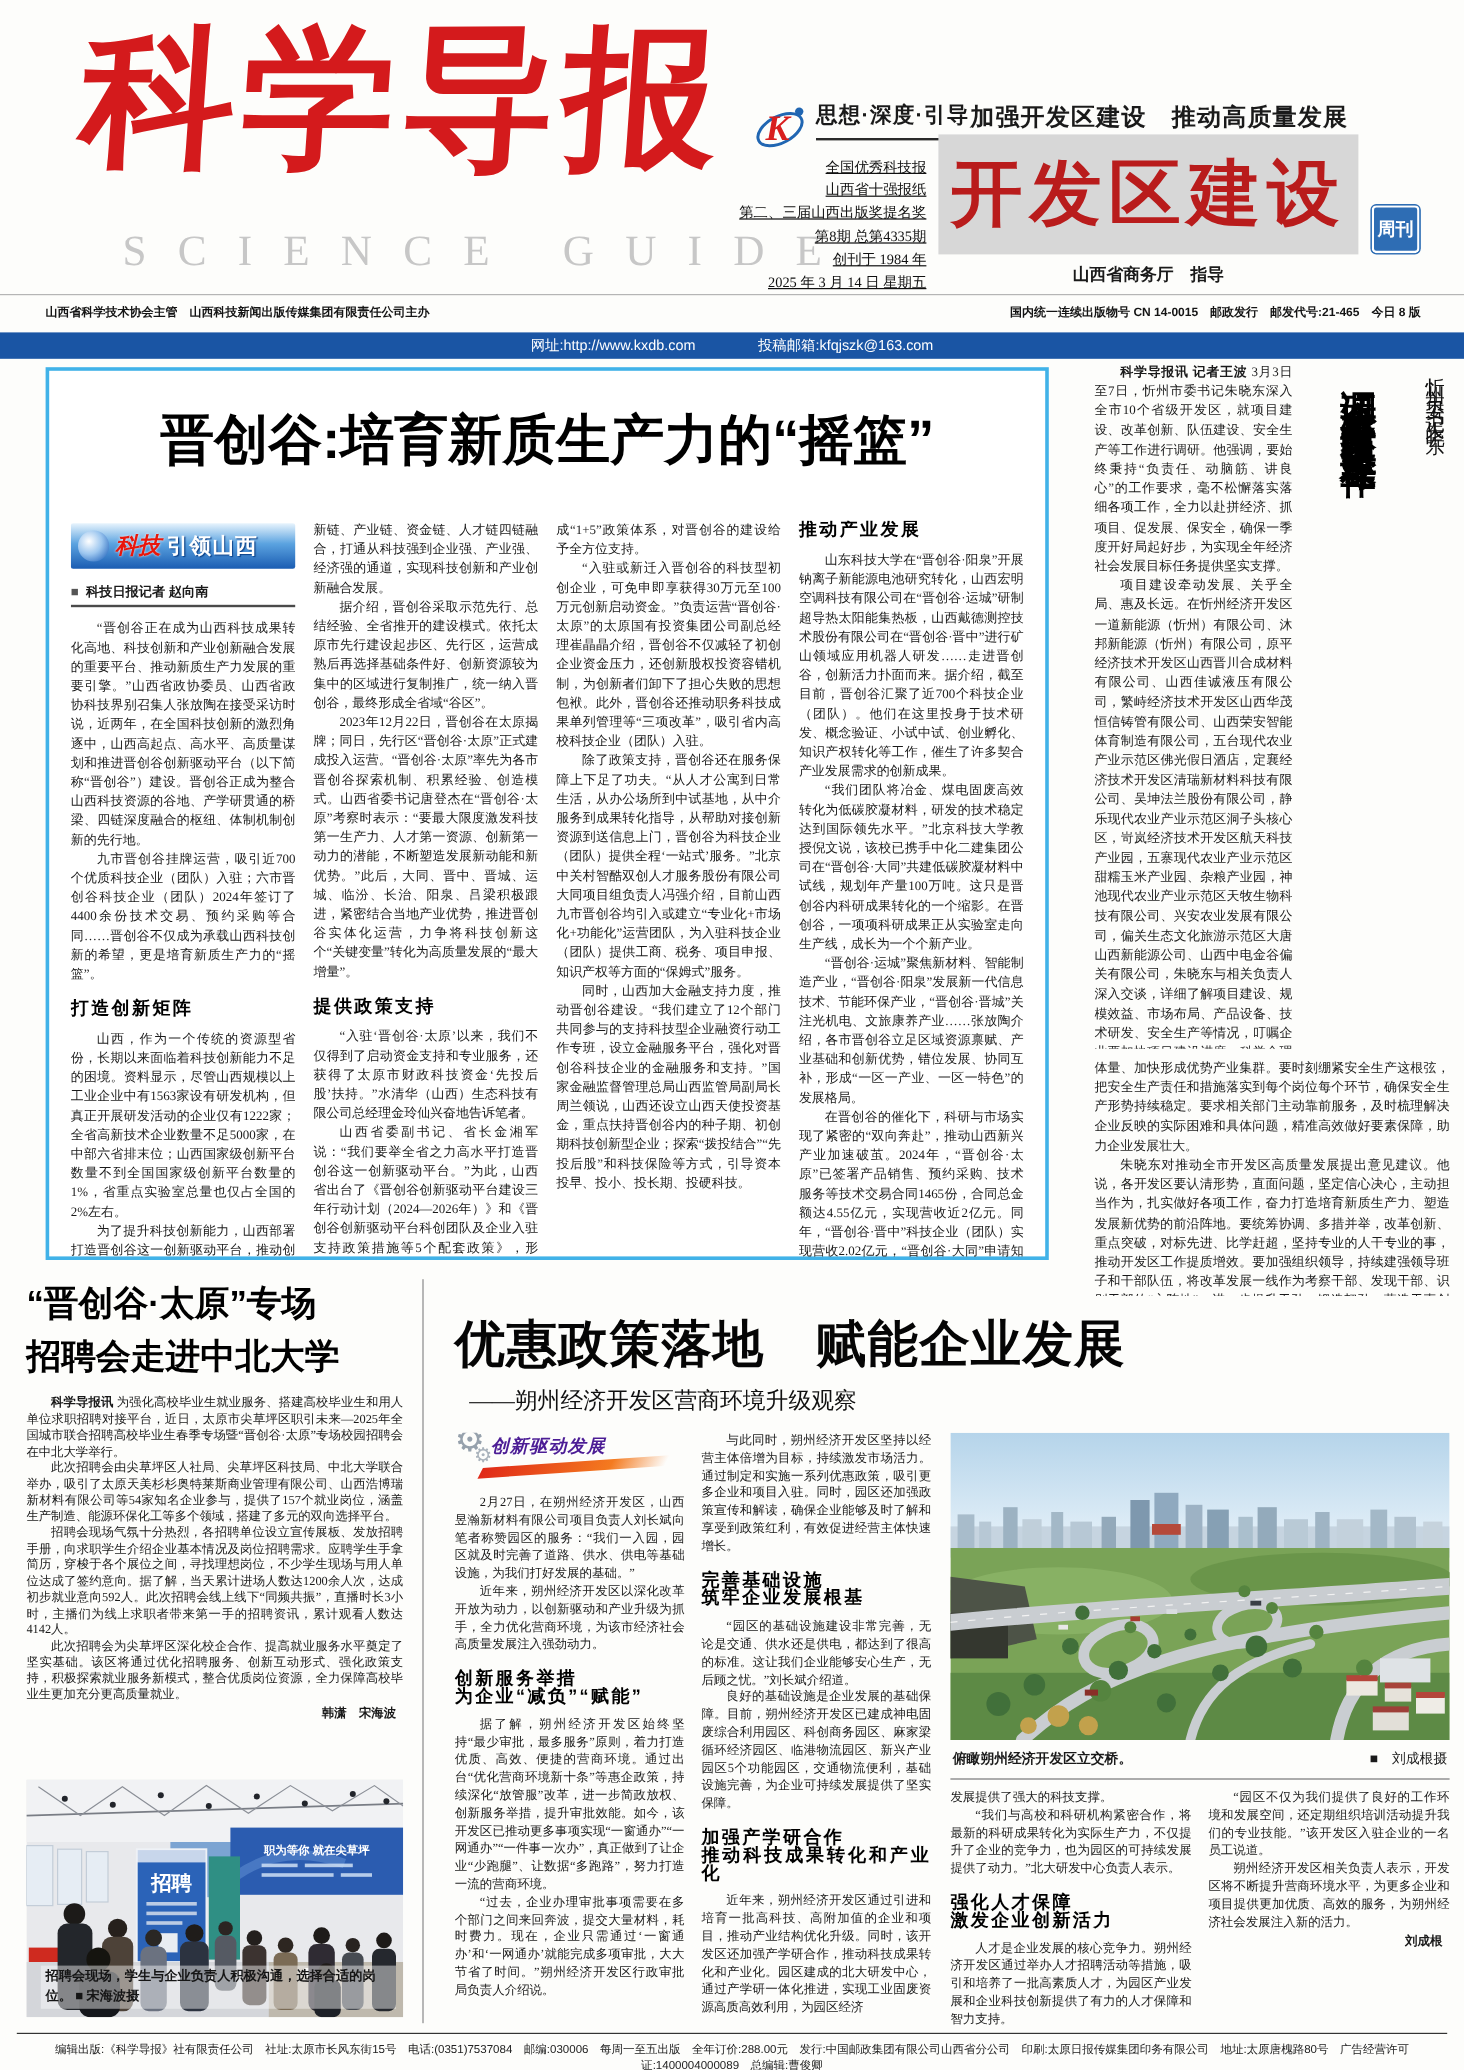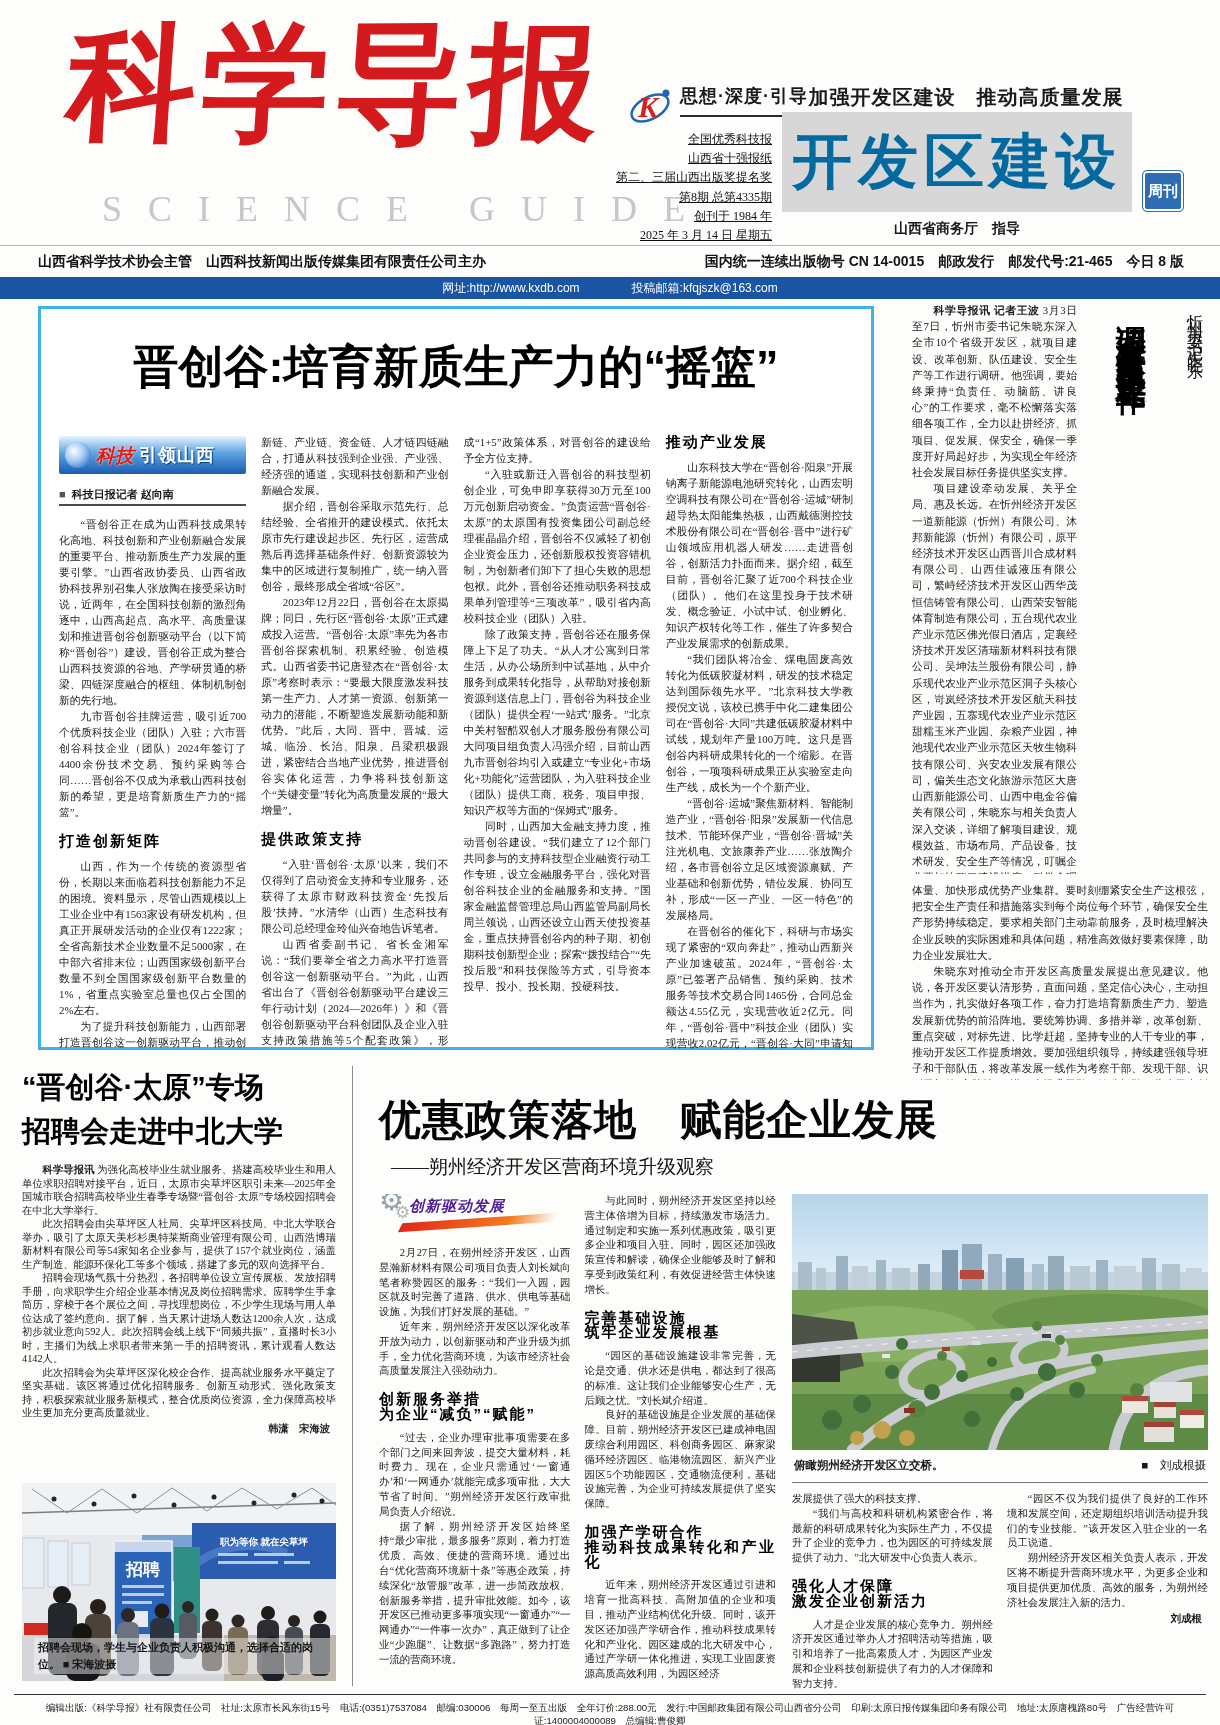--- a/index.html
+++ b/index.html
@@ -14,30 +14,30 @@
   .motto-row{position:absolute;left:628px;top:84px;display:flex;align-items:flex-start;gap:8px;}
   .motto-txt{font-family:"Liberation Sans",sans-serif;font-weight:700;font-size:18px;
              padding-bottom:7px;border-bottom:2px solid #2a2a2a;letter-spacing:1px;}
   .mast-info{position:absolute;left:560px;top:130px;width:212px;text-align:right;
              font-size:12px;line-height:1.6;color:#101010;text-decoration:underline;}
   .sect-slogan{position:absolute;left:790px;top:84px;width:352px;font-weight:700;font-size:20px;
                letter-spacing:1px;text-align:center;}
   .sect-box{position:absolute;left:782px;top:112px;width:350px;height:100px;background:#d7d7d7;
             display:flex;align-items:center;justify-content:center;}
   .sect-title{font-family:"Liberation Serif",serif;font-weight:900;font-size:60px;
-              color:#0369a1;letter-spacing:6px;}
+              color:#b91c1c;letter-spacing:6px;}
   .sect-seal{position:absolute;left:1142px;top:170px;width:40px;height:40px;background:#2e6db4;
              color:#fff;border-radius:5px;display:flex;align-items:center;justify-content:center;
              font-size:15px;font-weight:700;box-shadow:inset 0 0 0 2px #fff;border:1px solid #2e6db4;
              font-family:"Liberation Sans",sans-serif;}
   .sect-guide{position:absolute;left:782px;top:220px;width:350px;text-align:center;
               font-weight:700;font-size:14px;}
   .mast-rule{position:absolute;left:0;top:245px;width:1220px;height:1px;background:#b5b5b5;}
   .pubrow{position:absolute;left:38px;top:253px;width:1146px;display:flex;justify-content:space-between;
-          font-family:"Liberation Sans",sans-serif;font-size:14px;font-weight:600;color:#141414;}
+          font-family:"Liberation Sans",sans-serif;font-size:10px;font-weight:600;color:#141414;}
   .urlbar{position:absolute;left:0;top:277px;width:1220px;height:22px;background:#1a55a4;color:#fff;
           display:flex;align-items:center;justify-content:center;gap:52px;
           font-family:"Liberation Sans",sans-serif;font-size:12px;}
   
   .lead-box{position:absolute;left:38px;top:306px;width:836px;height:744px;border:3px solid #41b2e8;
             background:#fff;box-sizing:border-box;padding:16px 18px 0;}
   .lead-headline{margin:12px 0 22px;text-align:center;font-family:"Liberation Sans",sans-serif;
                  font-weight:900;font-size:45px;letter-spacing:0;color:#000;}
   .lead-cols{height:620px;column-count:4;column-gap:15px;column-fill:auto;overflow:hidden;
              font-size:10.8px;line-height:16px;text-align:justify;margin-top:37px;}
@@ -307,22 +307,22 @@
           <span class="gear">⚙</span>
           <span class="gear2">⚙</span>
           <span class="swoosh"></span>
           <span class="btxt">创新驱动发展</span>
         </div>
         <div>
             <p class="para">2月27日，在朔州经济开发区，山西昱瀚新材料有限公司项目负责人刘长斌向笔者称赞园区的服务：“我们一入园，园区就及时完善了道路、供水、供电等基础设施，为我们打好发展的基础。”</p>
             <p class="para">近年来，朔州经济开发区以深化改革开放为动力，以创新驱动和产业升级为抓手，全力优化营商环境，为该市经济社会高质量发展注入强劲动力。</p>
             <h4 class="subhead">创新服务举措
 为企业“减负”“赋能”</h4>
+            <p class="para">据了解，朔州经济开发区始终坚持“最少审批，最多服务”原则，着力打造优质、高效、便捷的营商环境。通过出台“优化营商环境新十条”等惠企政策，持续深化“放管服”改革，进一步简政放权、创新服务举措，提升审批效能。如今，该开发区已推动更多事项实现“一窗通办”“一网通办”“一件事一次办”，真正做到了让企业“少跑腿”、让数据“多跑路”，努力打造一流的营商环境。</p>
             <p class="para">“过去，企业办理审批事项需要在多个部门之间来回奔波，提交大量材料，耗时费力。现在，企业只需通过‘一窗通办’和‘一网通办’就能完成多项审批，大大节省了时间。”朔州经济开发区行政审批局负责人介绍说。</p>
-            <p class="para">据了解，朔州经济开发区始终坚持“最少审批，最多服务”原则，着力打造优质、高效、便捷的营商环境。通过出台“优化营商环境新十条”等惠企政策，持续深化“放管服”改革，进一步简政放权、创新服务举措，提升审批效能。如今，该开发区已推动更多事项实现“一窗通办”“一网通办”“一件事一次办”，真正做到了让企业“少跑腿”、让数据“多跑路”，努力打造一流的营商环境。</p>
             <p class="para">与此同时，朔州经济开发区坚持以经营主体倍增为目标，持续激发市场活力。通过制定和实施一系列优惠政策，吸引更多企业和项目入驻。同时，园区还加强政策宣传和解读，确保企业能够及时了解和享受到政策红利，有效促进经营主体快速增长。</p>
             <h4 class="subhead">完善基础设施
 筑牢企业发展根基</h4>
             <p class="para">“园区的基础设施建设非常完善，无论是交通、供水还是供电，都达到了很高的标准。这让我们企业能够安心生产，无后顾之忧。”刘长斌介绍道。</p>
             <p class="para">良好的基础设施是企业发展的基础保障。目前，朔州经济开发区已建成神电固废综合利用园区、科创商务园区、麻家梁循环经济园区、临港物流园区、新兴产业园区5个功能园区，交通物流便利，基础设施完善，为企业可持续发展提供了坚实保障。</p>
             <h4 class="subhead">加强产学研合作
 推动科技成果转化和产业化</h4>
             <p class="para">近年来，朔州经济开发区通过引进和培育一批高科技、高附加值的企业和项目，推动产业结构优化升级。同时，该开发区还加强产学研合作，推动科技成果转化和产业化。园区建成的北大研发中心，通过产学研一体化推进，实现工业固废资源高质高效利用，为园区经济</p>
           </div>
       </div>

